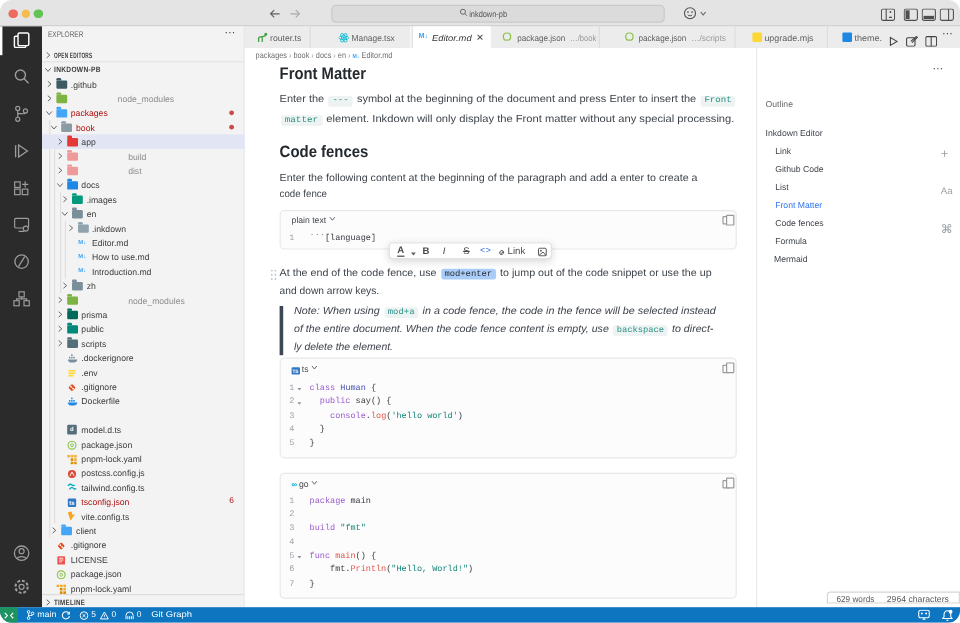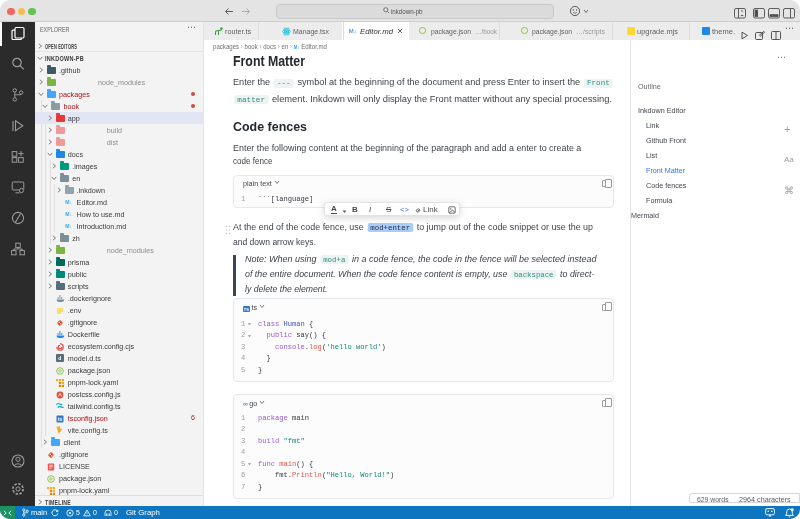--- a/index.html
+++ b/index.html
@@ -376,28 +376,20 @@
         <div class="lbl" style="left:32.8px;">.gitignore</div>
       </div>
 <div class="trow" style="top:306px;">
         <div class="ficon" style="left:20.8px;background:none;">
           <svg width="9" height="8" viewBox="0 0 9 8" style="position:absolute;left:0;top:0.5px">
             <path d="M0.5 4.5 H8.5 C8.2 6.2 7 7 5.5 7 H3 C1.5 7 0.7 5.8 0.5 4.5 Z M1.5 3.8 V2.3 H2.7 V3.8 M3.3 3.8 V2.3 H4.5 V3.8 M5.1 3.8 V2.3 H6.3 V3.8 M3.3 1.7 V0.3 H4.5 V1.7" fill="#1e88e5"></path>
           </svg>
         </div>
         <div class="lbl" style="left:32.8px;">Dockerfile</div>
       </div>
-<div class="trow" style="top:318px;">
-        <div class="ficon" style="left:20.8px;background:none;">
-          <svg width="8" height="8" viewBox="0 0 8 8" style="position:absolute;left:0;top:0.5px">
-            <path d="M4 0.8 A3.2 3.2 0 1 1 0.8 4 M4 2.2 A1.8 1.8 0 1 0 5.8 4" fill="none" stroke="#e53935" stroke-width="1.1"></path>
-          </svg>
-        </div>
-        <div class="lbl" style="left:32.8px;">ecosystem.config.cjs</div>
-      </div>
 <div class="trow" style="top:330px;">
         <div class="ficon" style="left:20.8px;background:#546e7a;border-radius:1px;font-size:5px;line-height:8px;">d</div>
         <div class="lbl" style="left:32.8px;">model.d.ts</div>
       </div>
 <div class="trow" style="top:342px;">
         <div class="ficon" style="left:20.8px;background:none;">
           <svg width="8" height="8" viewBox="0 0 8 8" style="position:absolute;left:0;top:0.5px">
             <circle cx="4" cy="4" r="3.3" fill="none" stroke="#8bc34a" stroke-width="1"></circle>
             <circle cx="4" cy="4" r="1.2" fill="none" stroke="#8bc34a" stroke-width="0.8"></circle>
           </svg>
@@ -688,26 +680,26 @@
         <div class="cline" style="top:75.9px;">    fmt.<span class="fn">Println</span>(<span class="str">"Hello, World!"</span>)</div>
         <div class="lnum" style="top:87.4px;">7</div>
         <div class="cline" style="top:87.4px;">}</div>
       </div>
 </div>
 <div id="outline">
 <div style="position:absolute;left:146px;top:12px;font-size:9px;color:#555;letter-spacing:.5px;">⋯</div>
 <div class="oitem" style="left:7px;top:42px;color:#6a6a6a;">Outline</div>
 <div class="oitem" style="left:7px;top:66px;">Inkdown Editor</div>
 <div class="oitem" style="left:15px;top:81px;">Link</div>
-<div class="oitem" style="left:15px;top:96px;">Github Front</div>
+<div class="oitem" style="left:15px;top:96px;">Github Code</div>
 <div class="oitem" style="left:15px;top:111px;">List</div>
 <div class="oitem" style="left:15px;top:125.5px;color:#3174f1;">Front Matter</div>
 <div class="oitem" style="left:15px;top:140.5px;">Code fences</div>
 <div class="oitem" style="left:15px;top:155.5px;">Formula</div>
-<div class="oitem" style="left:0;top:170.5px;">Mermaid</div>
+<div class="oitem" style="left:14px;top:170.5px;">Mermaid</div>
 <div class="otool" style="top:83px;font-size:11px;">+</div>
 <div class="otool" style="top:114.5px;font-size:8px;">Aa</div>
 <div class="otool" style="top:144.5px;">⌘</div>
 </div>
 <div id="wc">
       <span style="position:absolute;left:7px;top:0.5px;"><span class="fit" id="f_wc1" style="transform:scaleX(0.9385);">629 words</span></span>
       <span style="position:absolute;left:49.5px;top:0.5px;"><span class="fit" id="f_wc2" style="transform:scaleX(0.9880);">2964 characters</span></span>
     </div>
 <div id="status">
 <div id="remote">

